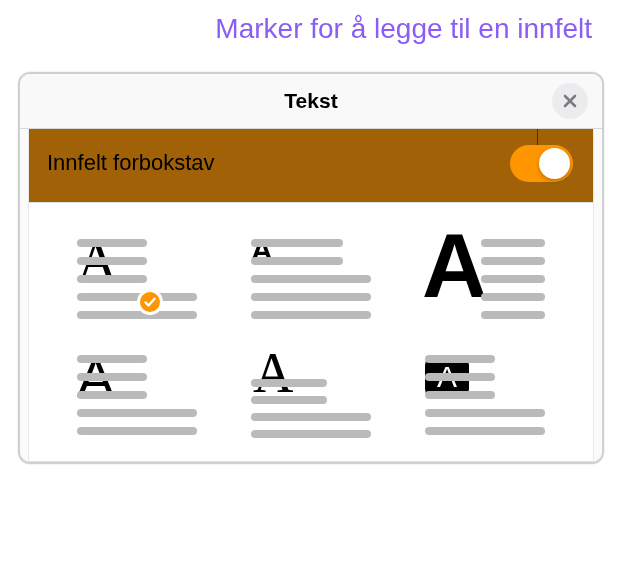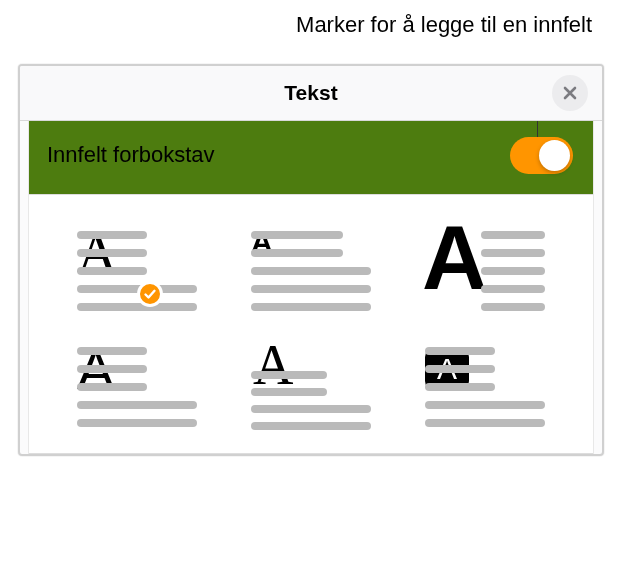--- a/index.html
+++ b/index.html
@@ -6,36 +6,36 @@
     body {
       font-family: -apple-system, BlinkMacSystemFont, "Segoe UI", Helvetica, Arial, sans-serif;
       background: #fff;
       width: 622px;
       height: 567px;
       position: relative;
       overflow: hidden;
     }
     .caption {
       text-align: right;
-      font-size: 22px;
-      color: #000000;
+      font-size: 28px;
+      color: #8b5cf6;
       padding: 10px 30px 6px 48px;
       line-height: 1.35;
     }
     .callout-line {
       position: absolute;
       width: 1px;
       background: #333;
       left: 537px;
       top: 78px;
       height: 96px;
     }
     .panel {
       border: 2px solid #d0d0d0;
-      border-radius: 4px;
+      border-radius: 12px;
       margin: 18px 18px 0 18px;
       background: #fbfbfc;
       overflow: hidden;
       box-shadow: 0 0 0 1px rgba(0,0,0,0.04);
     }
     .panel-header {
       position: relative;
       height: 55px;
       border-bottom: 1px solid #d8d8d8;
       display: flex;
@@ -70,21 +70,21 @@
     .content-inner {
       background: #fff;
       border: 0;
     }
     .toggle-row {
       display: flex;
       align-items: center;
       justify-content: space-between;
       padding: 16px 20px 20px 18px;
       border-bottom: 1.5px solid #ddd;
-      background: #4d7c0f;
+      background: #a16207;
     }
     .toggle-label {
       font-size: 22px;
       color: #000;
     }
     .switch {
       position: relative;
       width: 63px; height: 37px;
       border-radius: 37px;
       background: #ff9500;

